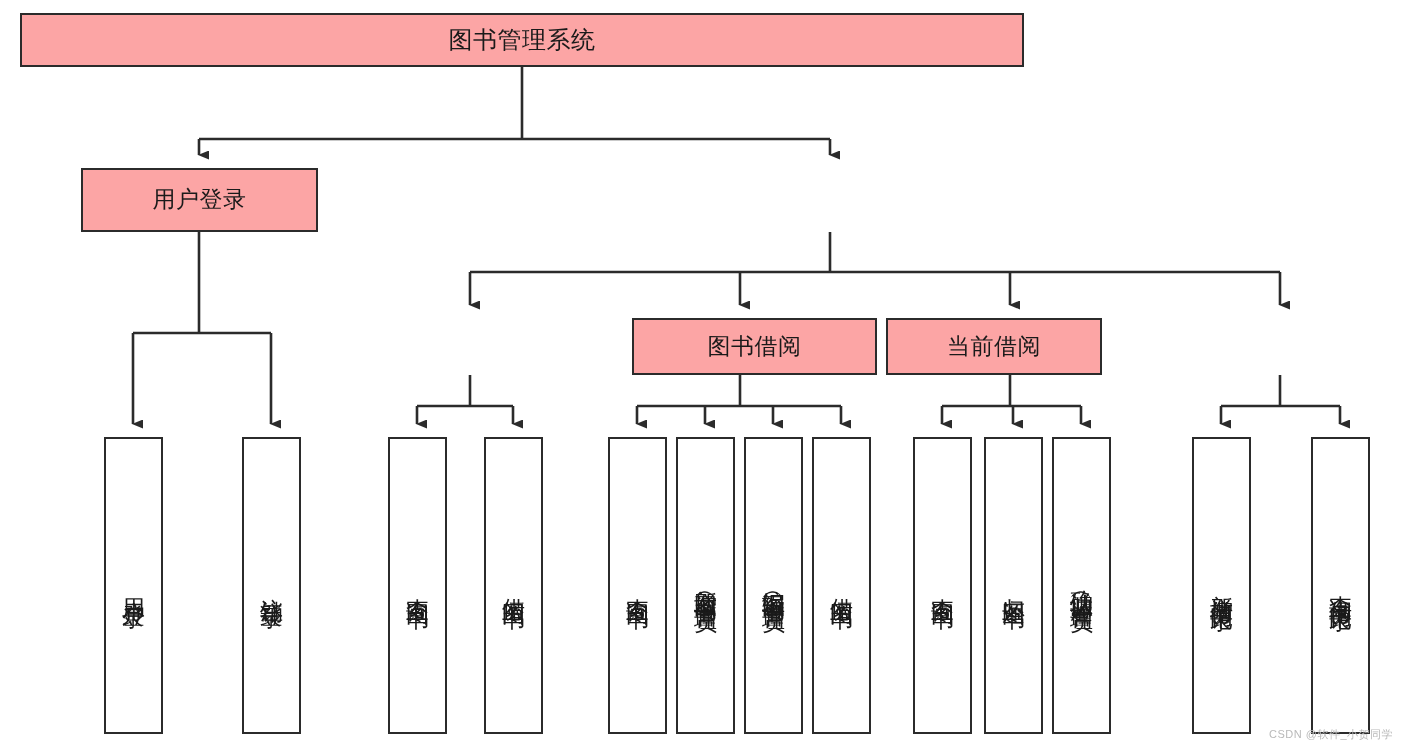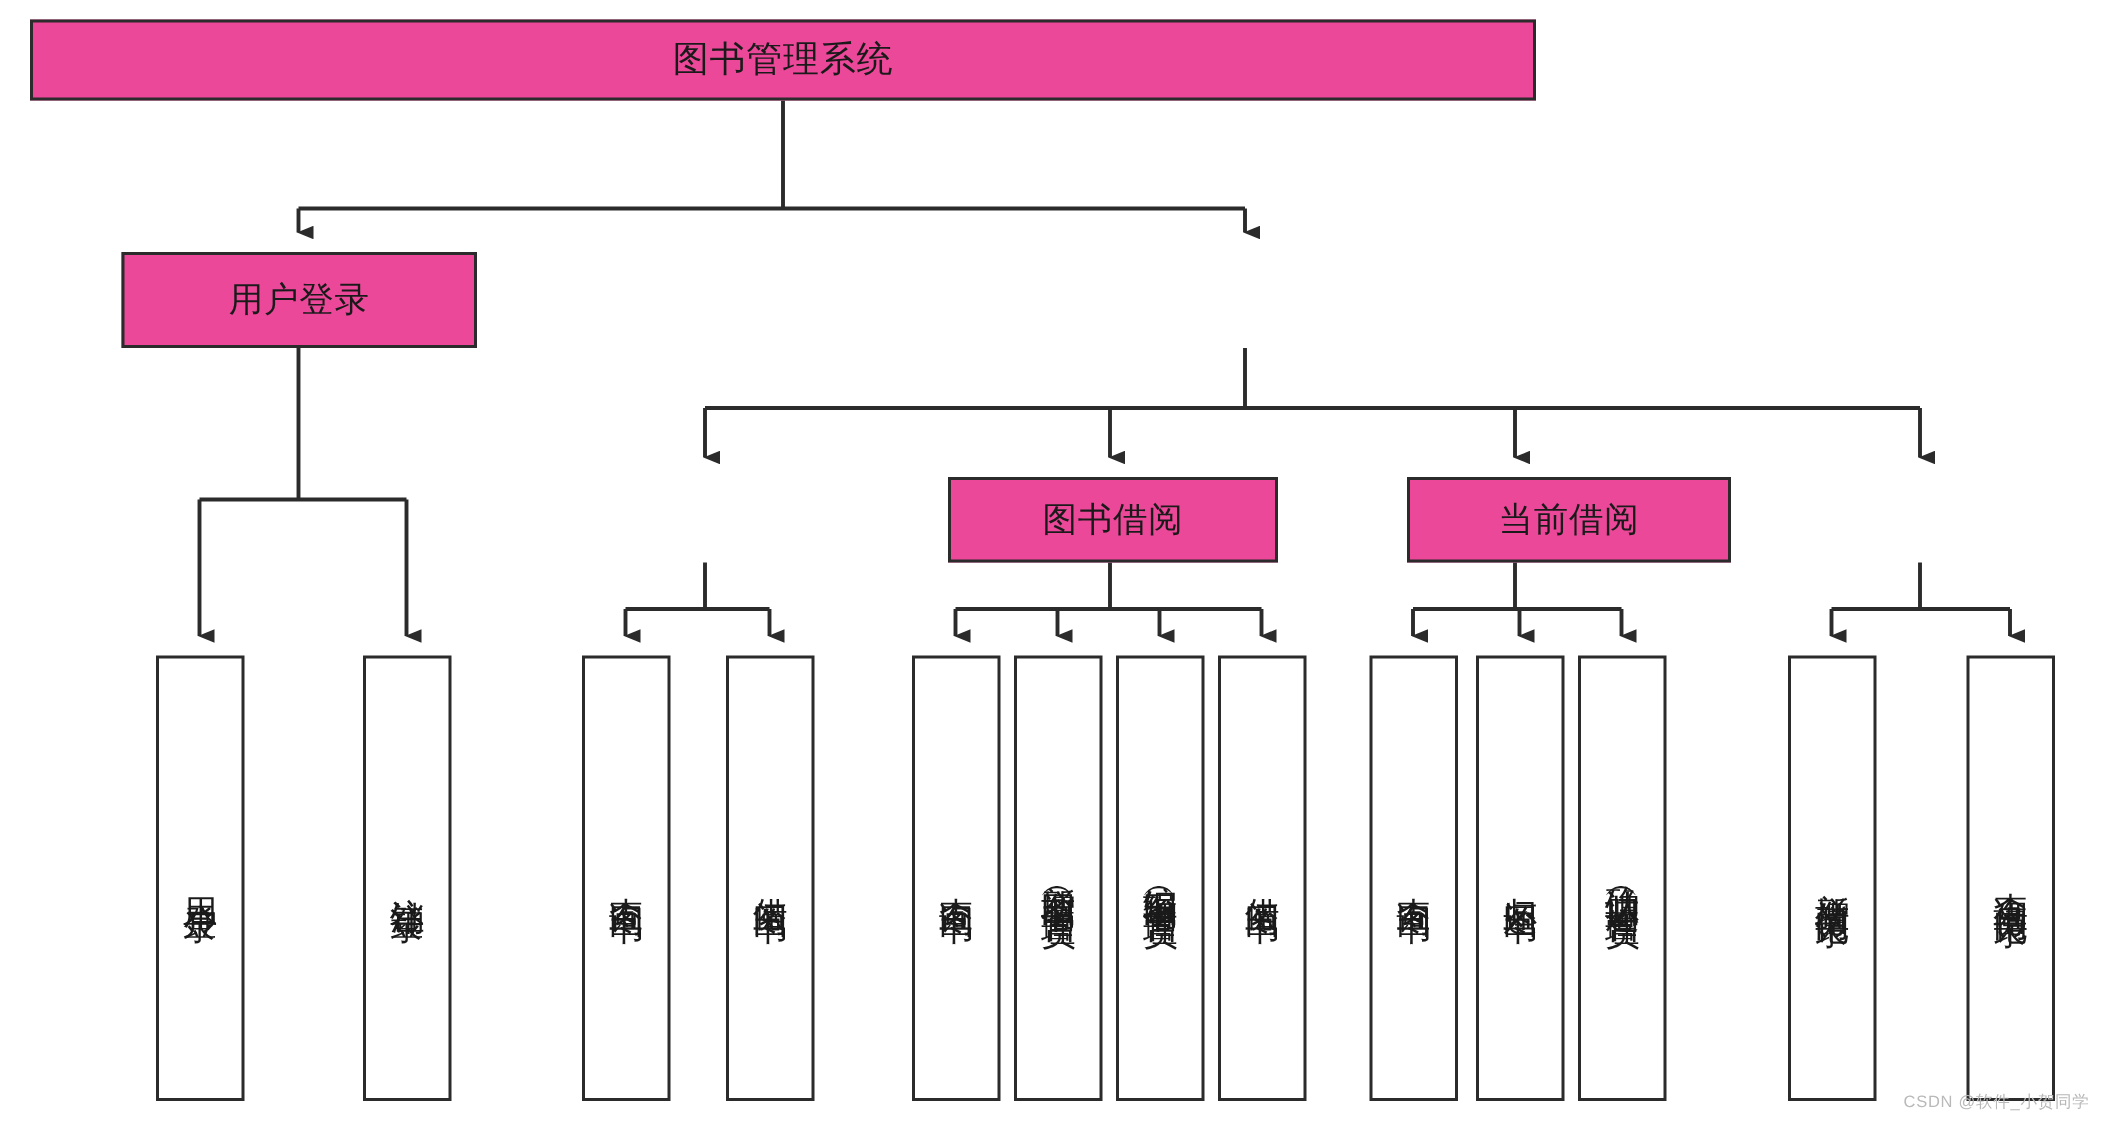--- a/index.html
+++ b/index.html
@@ -20,21 +20,21 @@
   #diagram-svg {
     position: absolute;
     left: 0;
     top: 0;
     width: 1405px;
     height: 747px;
   }
   .node-box {
     position: absolute;
     box-sizing: border-box;
-    background: #ec4899;
+    background: #fca5a5;
     border: 2px solid #2b2b2b;
     display: flex;
     align-items: center;
     justify-content: center;
   }
   .node-label-h {
     font-size: 23px;
     color: #1a1a1a;
     line-height: 1.1;
     white-space: nowrap;
@@ -139,24 +139,24 @@
   </svg>
 
   <div class="node-box root" style="left:20px; top:13px; width:1004px; height:54px;">
     <span class="node-label-h">图书管理系统</span>
   </div>
 
   <div class="node-box" style="left:81px; top:168px; width:237px; height:64px;">
     <span class="node-label-h">用户登录</span>
   </div>
 
-  <div class="node-box" style="left:632px; top:318px; width:220px; height:57px;">
+  <div class="node-box" style="left:632px; top:318px; width:245px; height:57px;">
     <span class="node-label-h">图书借阅</span>
   </div>
-  <div class="node-box" style="left:938px; top:318px; width:216px; height:57px;text-align:right;">
+  <div class="node-box" style="left:886px; top:318px; width:216px; height:57px;text-align:right;">
     <span class="node-label-h">当前借阅</span>
   </div>
 
   <div class="leaf-box" style="left:104px; top:437px; width:59px; height:297px;">
     <span class="node-label-v">用户登录</span>
   </div>
   <div class="leaf-box" style="left:242px; top:437px; width:59px; height:297px;">
     <span class="node-label-v">注销登录</span>
   </div>
 

